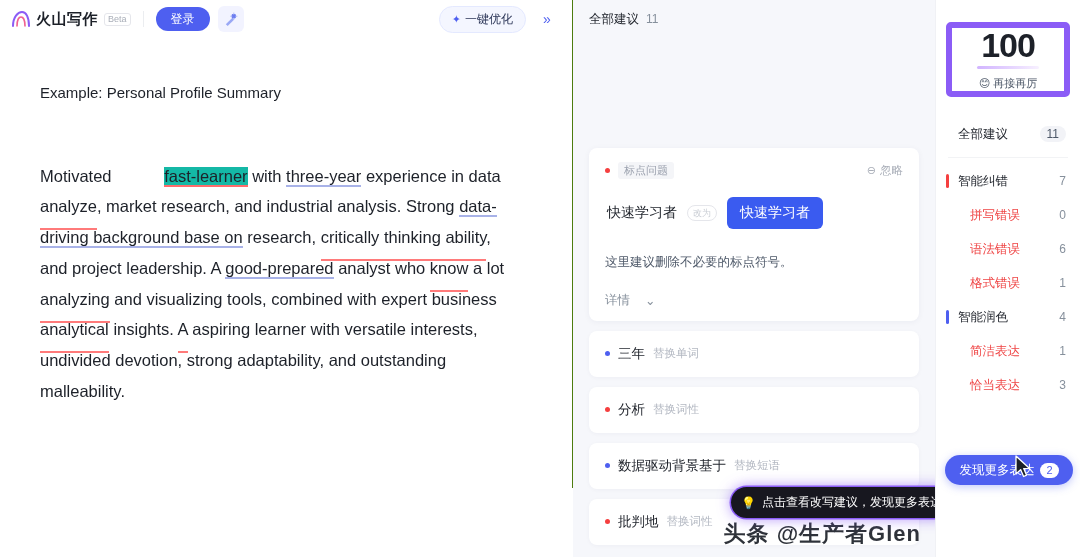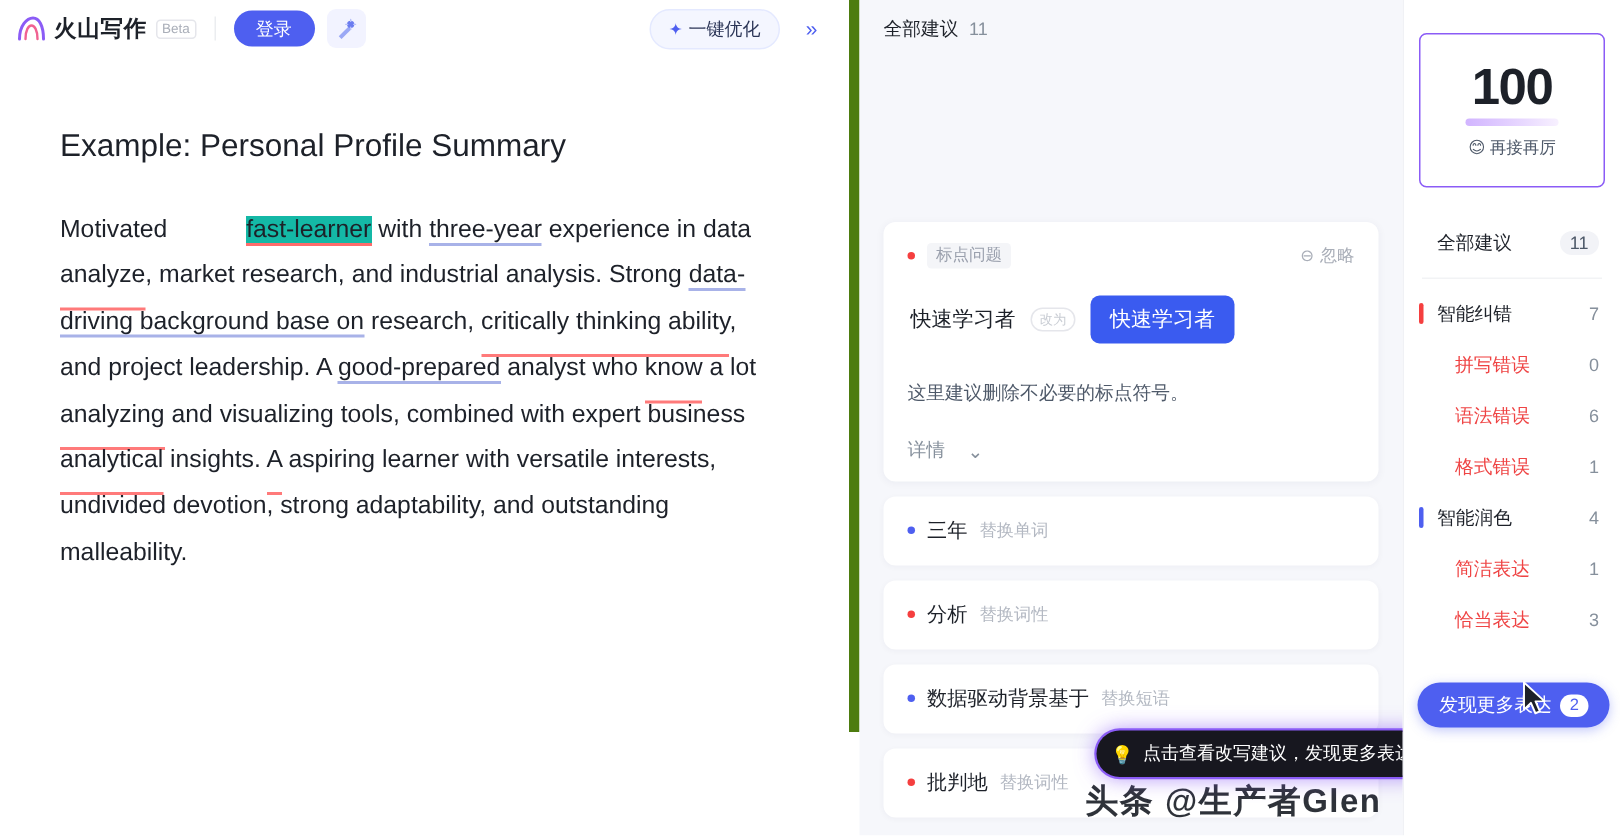--- a/index.html
+++ b/index.html
@@ -7,21 +7,21 @@
     width: 1080px; height: 557px;
     font-family: "Liberation Sans", "DejaVu Sans", sans-serif;
     background: #ffffff; overflow: hidden;
   }
   .app { position: relative; width: 1080px; height: 557px; display: flex; }
 
   
   .editor-pane {
     width: 573px; height: 488px; background: #ffffff;
     position: relative; display: flex; flex-direction: column;
-    border-right: 7px solid #4d7c0f;
+    border-right: 1px solid #4d7c0f;
   }
   .editor-header {
     height: 38px; flex: 0 0 38px; display: flex; align-items: center;
     padding: 0 12px 0 10px; background: #ffffff; gap: 8px;
   }
   .logo-wrap { display: flex; align-items: center; gap: 4px; }
   .logo-mark { width: 22px; height: 20px; position: relative; }
   .logo-text {
     font-size: 15px; font-weight: bold; color: #1d2129; letter-spacing: .5px;
   }
@@ -46,21 +46,21 @@
   }
   .optimize-btn .spark { color: #4e5ff0; font-size: 11px; }
   .chev-btn {
     width: 26px; height: 26px; display: flex; align-items: center;
     justify-content: center; color: #4e5ff0; font-size: 14px; cursor: pointer;
     border-radius: 6px;
   }
 
   .doc-body { flex: 1 1 auto; padding: 44px 40px 0 40px; overflow: hidden; }
   .doc-title {
-    font-size: 21px; color: #1d2129; margin-bottom: 24px; line-height: 1.5;
+    font-size: 15px; color: #1d2129; margin-bottom: 56px; line-height: 1.5;
   }
   .doc-para {
     font-size: 16.5px; color: #1d2129; line-height: 30.8px; max-width: 474px;
   }
   .u-red {
     border-bottom: 2px solid #ff7a7a; padding-bottom: 13px;
   }
   .u-red-hl {
     background: #14b8a6; border-bottom: 2px solid #ff6b6b; margin-left: 48px;
   }
@@ -140,22 +140,22 @@
     opacity: .92;
   }
 
   
   .side {
     width: 145px; height: 557px; background: #ffffff;
     display: flex; flex-direction: column; position: relative;
     border-left: 1px solid #f0f1f5;
   }
   .score-box {
-    margin: 22px 10px 0 10px; border: 1px solid #8b5cf6; border-radius: 5px;
-    height: 103px; display: flex; flex-direction: column;
+    margin: 22px 10px 0 10px; border: 6px solid #8b5cf6; border-radius: 5px;
+    height: 75px; display: flex; flex-direction: column;
     align-items: center; justify-content: center; position: relative;
   }
   .score-num {
     font-size: 34px; font-weight: bold; color: #1d2129; line-height: 1;
     letter-spacing: -1px; position: relative;
   }
   .score-underline {
     width: 62px; height: 5px; margin-top: 4px; border-radius: 3px;
     background: linear-gradient(90deg,#c9a7ff 0%,#e3d0ff 60%,#f6eeff 100%);
     opacity: .85;

